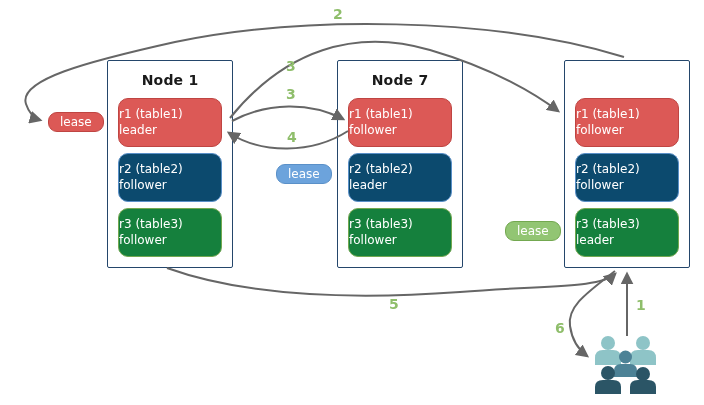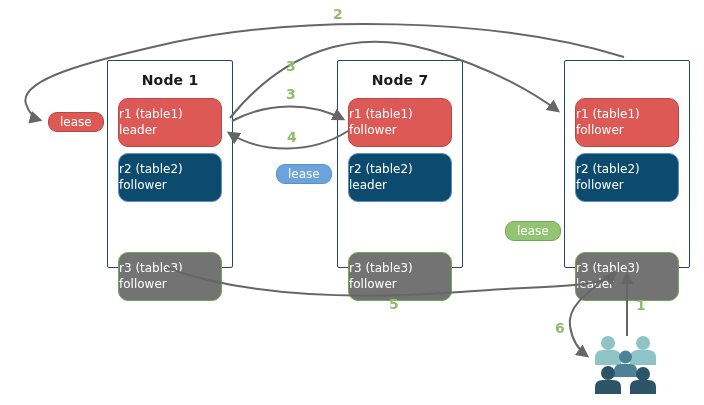--- a/index.html
+++ b/index.html
@@ -18,21 +18,21 @@
     color:#1a1a1a; letter-spacing:0.2px;
   }
   .replica {
     position:absolute; left:10px; width:104px; height:49px; border-radius:10px;
     color:#ffffff; font-size:12px; display:flex; flex-direction:column;
     align-items:flex-start; justify-content:center; line-height:1.3;
     box-sizing:border-box; text-align:center;
   }
   .replica.red   { background:#dc5956; border:1.5px solid #bf4542; }
   .replica.blue  { background:#0c4a6e; border:1.5px solid #5a90c8; }
-  .replica.green { background:#737373; border:1.5px solid #73a850;margin-top:44px; }
+  .replica.green { background:#15803d; border:1.5px solid #73a850; }
   .pos-r1 { top:37px; } .pos-r2 { top:92px; } .pos-r3 { top:147px; }
 
   .lease {
     position:absolute; height:20px; padding:0 11px; border-radius:9px;
     color:#ffffff; font-size:12px; line-height:19px; box-sizing:border-box;
     z-index:2; text-align:center;
   }
   .lease.red   { left:48px;  top:112px; background:#dc5956; border:1.5px solid #bf4542; }
   .lease.blue  { left:276px; top:164px; background:#6ca3dc; border:1.5px solid #5a90c8; }
   .lease.green { left:505px; top:221px; background:#92c573; border:1.5px solid #73a850; }

